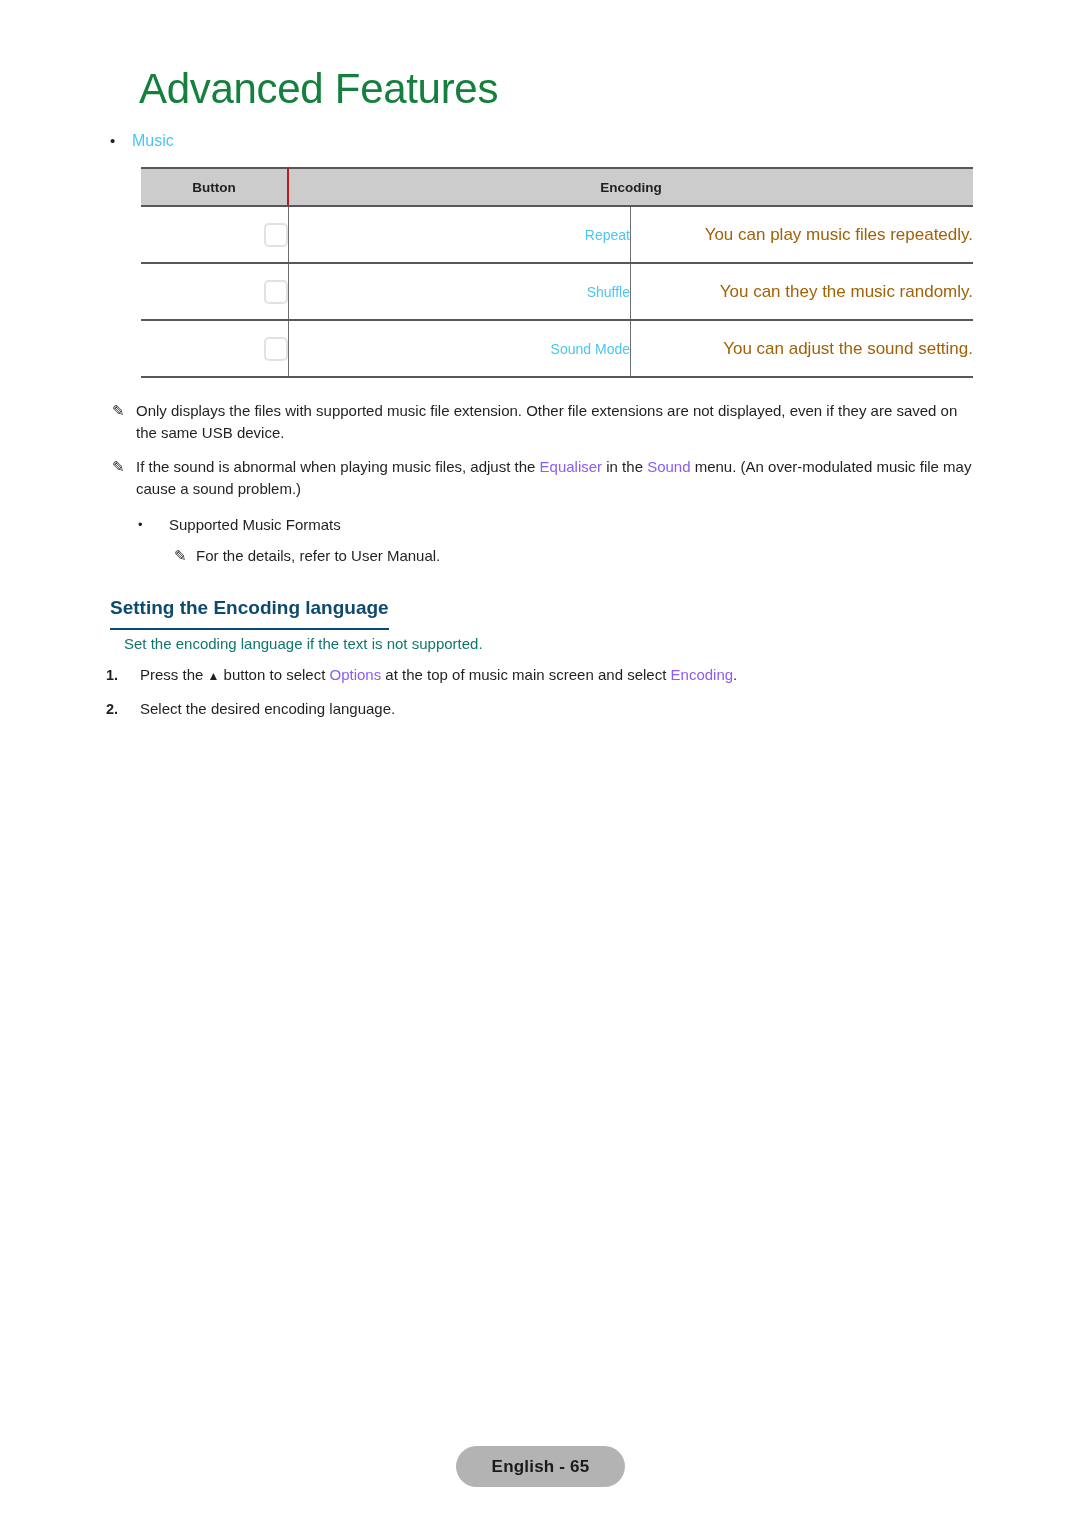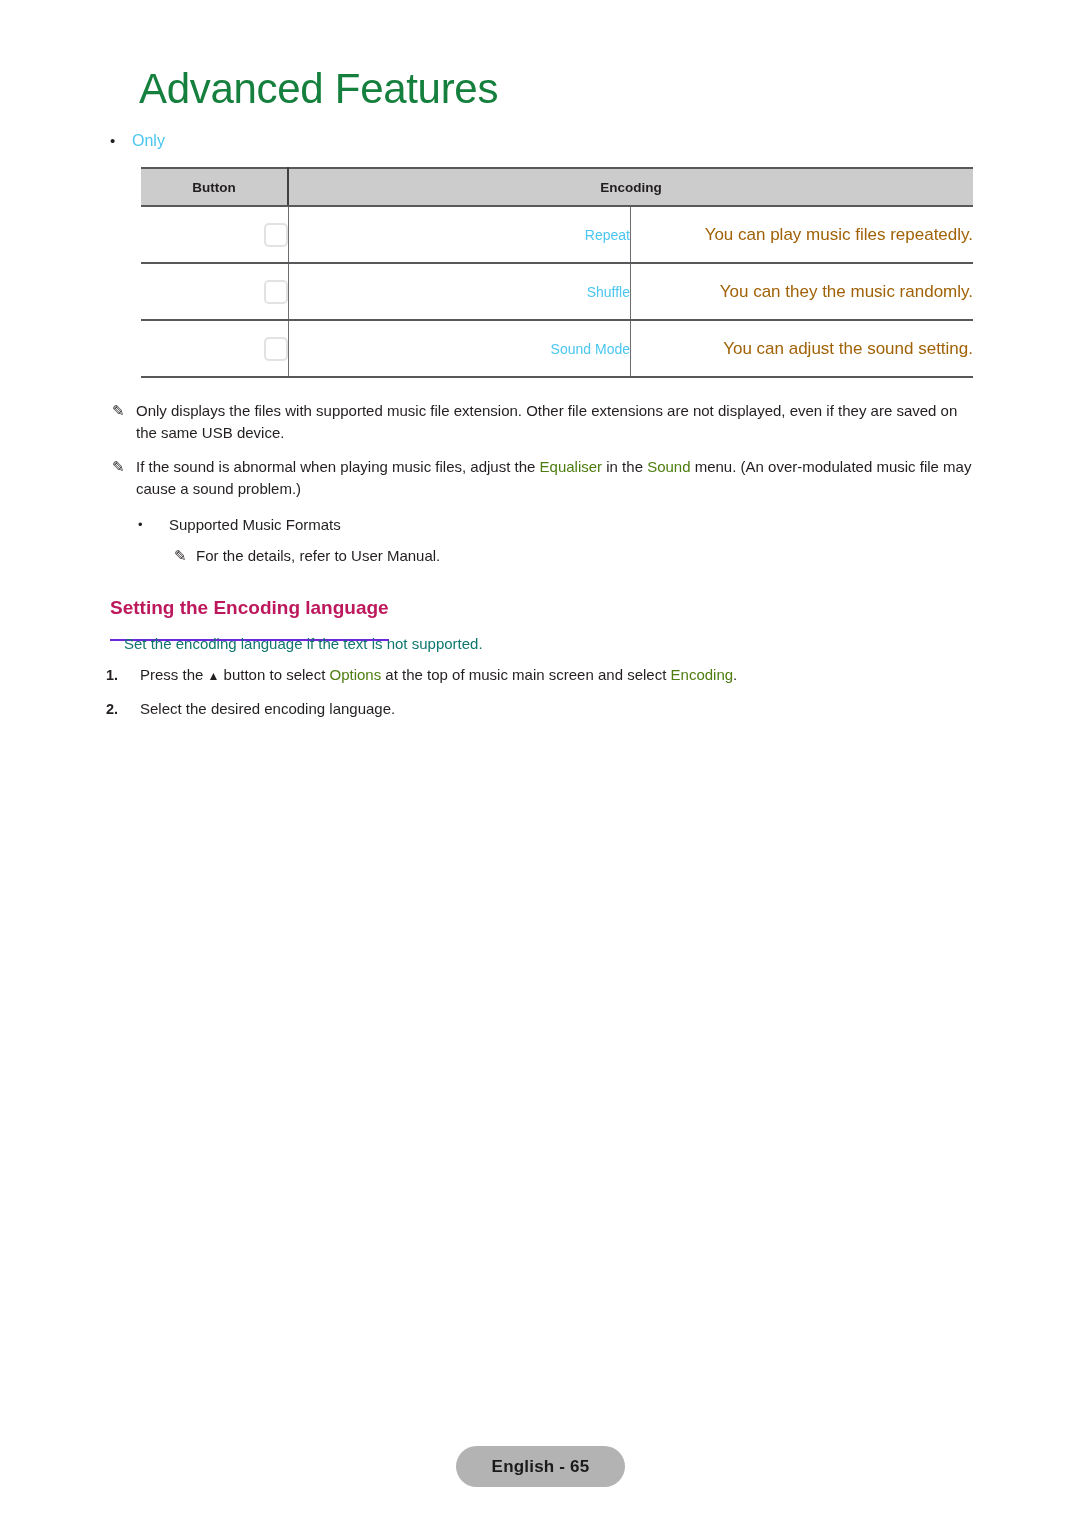--- a/index.html
+++ b/index.html
@@ -75,21 +75,21 @@
     background: #cccccc;
     border-top: 2px solid #58585b;
     border-bottom: 2px solid #58585b;
     height: 38px;
     font-size: 13.5px;
     font-weight: bold;
     color: #231f20;
     text-align: center;
   }
   .btn-table thead th.col-button {
-    border-right: 2px solid #404040;
+    border-right: 2px solid #b91c1c;
     width: 147px;
   }
   .btn-table tbody td {
     border-bottom: 2px solid #58585b;
     height: 57px;
     text-align: right;
   }
   .btn-table tbody td.cell-icon {
     width: 147px;
     border-right: 1.5px solid #6d6e71;
@@ -170,23 +170,23 @@
     top: 0;
   }
 
   
   .sub-heading {
     position: absolute;
     left: 110px;
     top: 597px;
     font-size: 19px;
     font-weight: bold;
-    color: #be185d;
-    border-bottom: 2px solid #6d28d9;
-    padding-bottom: 20px;
+    color: #0c4a6e;
+    border-bottom: 2px solid #0c4a6e;
+    padding-bottom: 9px;
     line-height: 22px;
   }
 
   .intro-line {
     position: absolute;
     left: 124px;
     top: 633px;
     font-size: 15px;
     line-height: 22px;
     color: #0f766e;
@@ -209,21 +209,21 @@
   .step .num {
     position: absolute;
     left: 0;
     top: 0;
     font-weight: bold;
     font-size: 14.5px;
     width: 26px;
     text-align: left;
   }
 
-  .lnk { color: #4d7c0f; text-align: right; }
+  .lnk { color: #8b5cf6; text-align: right; }
   .tri { font-size: 12px; letter-spacing: 0; }
 
   
   .footer-pill {
     position: absolute;
     left: 456px;
     top: 1430px;
     width: 169px;
     height: 41px;
     background: #b3b3b3;
@@ -240,21 +240,21 @@
 </style>
 </head>
 <body>
 
 <div class="page">
 
   <div class="chapter-title">Advanced Features</div>
 
   <div class="section-bullet">
     <span class="dot">•</span>
-    <span class="label">Only</span>
+    <span class="label">Music</span>
   </div>
 
   <table class="btn-table">
     <thead>
       <tr>
         <th class="col-button">Button</th>
         <th colspan="2">Encoding</th>
       </tr>
     </thead>
     <tbody>

